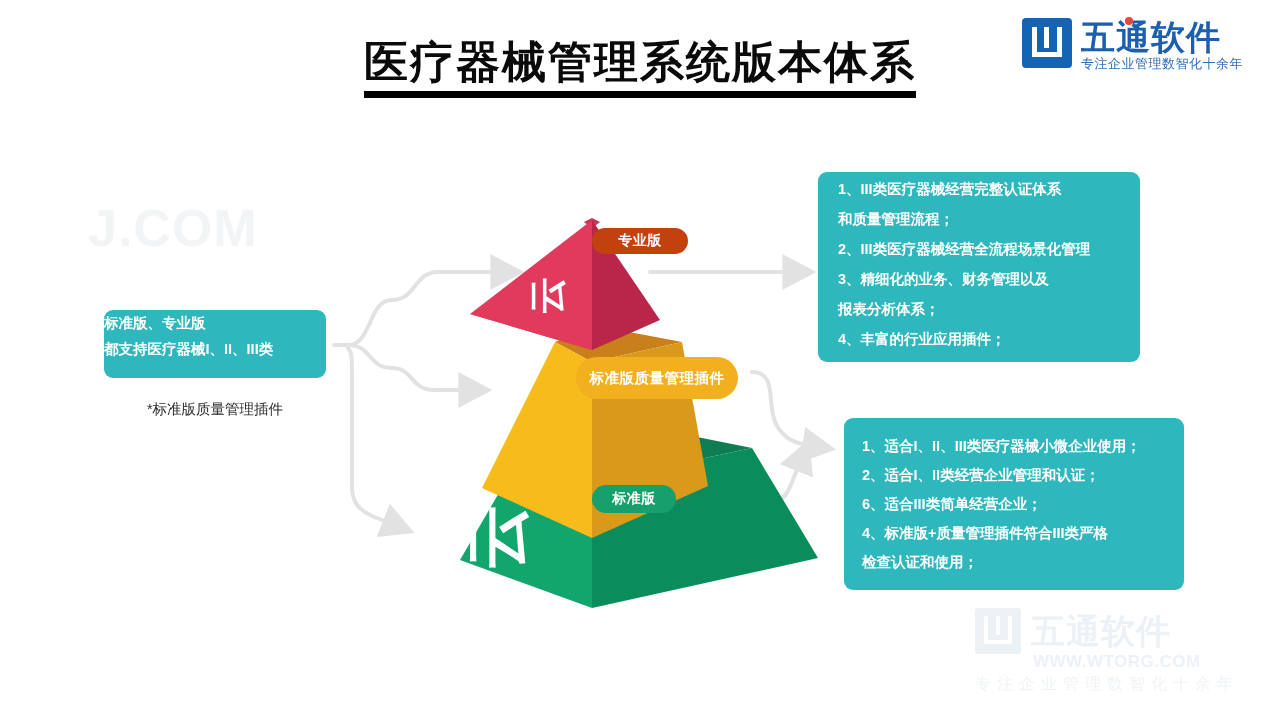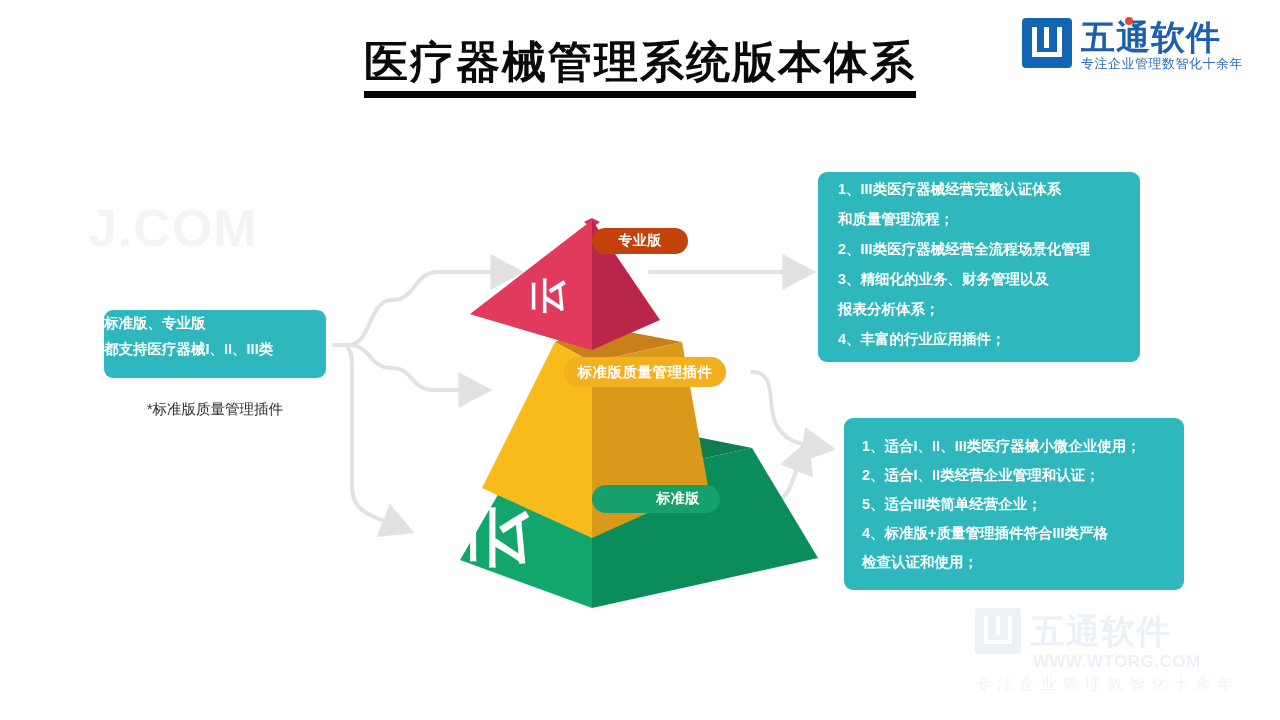--- a/index.html
+++ b/index.html
@@ -113,22 +113,22 @@
 
   
   .pill{
     position:absolute;border-radius:999px;color:#ffffff;
     font-size:14px;font-weight:bold;white-space:nowrap;
     display:flex;align-items:center;justify-content:center;
     letter-spacing:.5px;
   }
   #pill-pro{left:240px;top:18px;width:96px;height:26px;background:#e8days;}
   #pill-pro{background:#c2410c;}
-  #pill-mid{left:212px;top:147px;width:162px;height:30px;background:#f2b01e;font-size:14.5px;}
-  #pill-std{left:240px;top:275px;width:84px;height:28px;background:#17a06b;padding-left:44px;}
+  #pill-mid{left:224px;top:147px;width:162px;height:42px;background:#f2b01e;font-size:14.5px;}
+  #pill-std{left:240px;top:275px;width:84px;height:28px;background:#17a06b;}
 
   
   .cloud{
     position:absolute;color:#ffffff;font-weight:bold;
     transform:rotate(-90deg);transform-origin:50% 50%;
     letter-spacing:0;user-select:none;
   }
   #cloud-top{left:176px;top:60px;font-size:38px;}
   #cloud-bot{left:112px;top:282px;font-size:66px;}
 </style>
@@ -221,21 +221,21 @@
       <div class="line">和质量管理流程；</div>
       <div class="line">2、III类医疗器械经营全流程场景化管理</div>
       <div class="line">3、精细化的业务、财务管理以及</div>
       <div class="line">报表分析体系；</div>
       <div class="line">4、丰富的行业应用插件；</div>
     </div>
 
   <div class="card" id="card-br">
       <div class="line">1、适合I、II、III类医疗器械小微企业使用；</div>
       <div class="line">2、适合I、II类经营企业管理和认证；</div>
-      <div class="line">5、适合III类简单经营企业；</div>
+      <div class="line">6、适合III类简单经营企业；</div>
       <div class="line">4、标准版+质量管理插件符合III类严格</div>
       <div class="line">检查认证和使用；</div>
     </div>
 
   <div class="wm-br">
     <div class="wm-row">
       <div class="wm-mark"></div>
       <div class="wm-name">五通软件</div>
     </div>
     <div class="wm-url">WWW.WTORG.COM</div>

